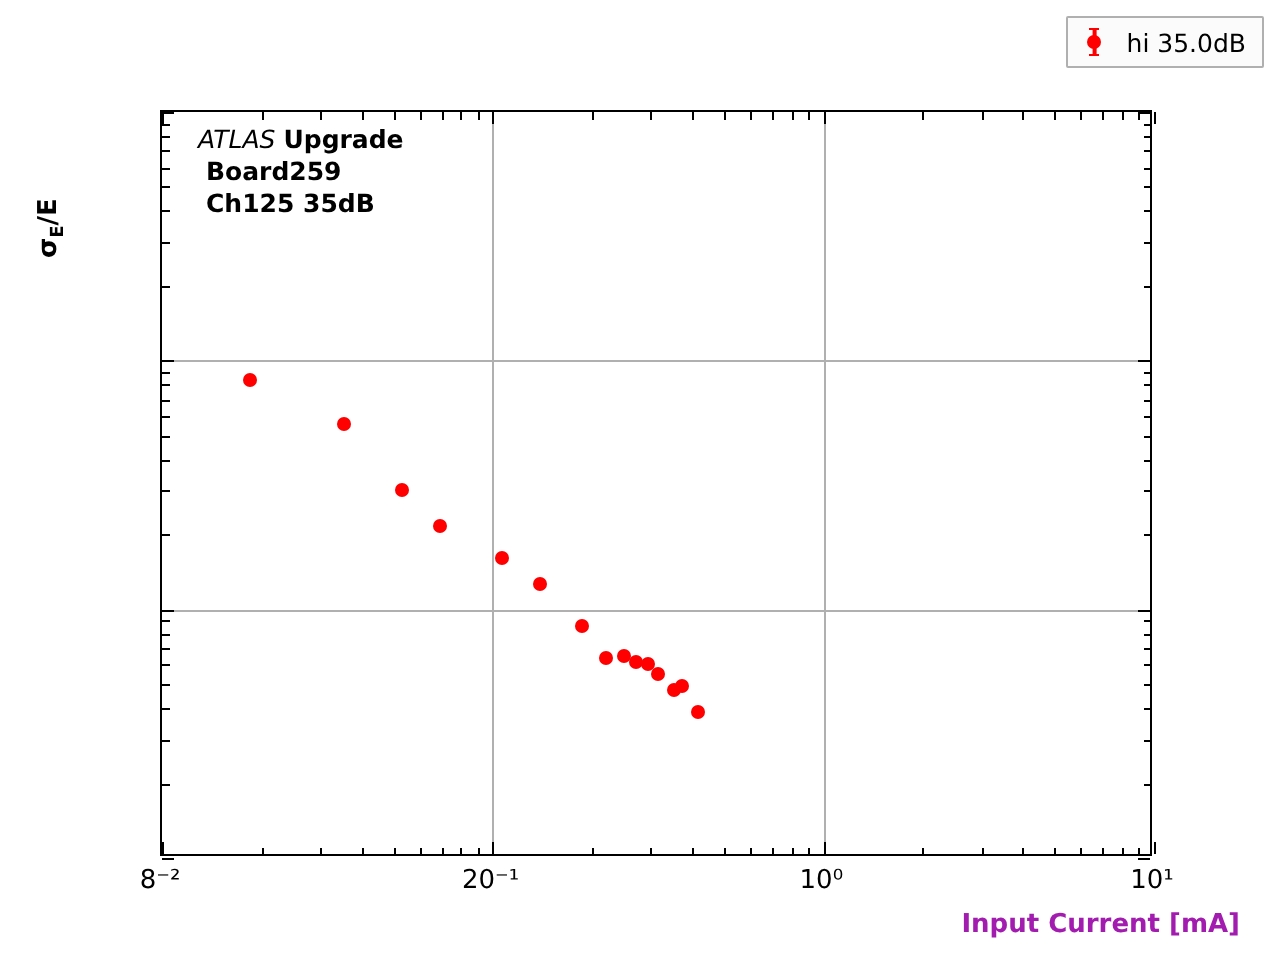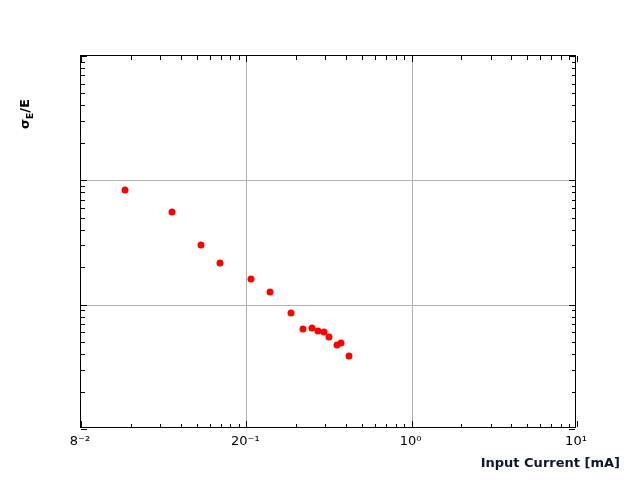--- a/index.html
+++ b/index.html
@@ -41,21 +41,21 @@
 
   
   .xticklabel{
     position:absolute;top:433px;font-size:13px;color:#000;
     transform:translateX(-50%);white-space:nowrap;
   }
 
   
   #xlabel{
     position:absolute;left:0;top:455px;width:620px;text-align:right;
-    font-size:13px;font-weight:bold;color:#0f172a;
+    font-size:13px;font-weight:bold;color:#a21caf;
   }
   #ylabel{
     position:absolute;left:9px;top:55px;height:373px;
     display:flex;align-items:flex-start;
   }
   #ylabel-inner{
     font-size:13px;font-weight:bold;color:#000;
     transform:rotate(-90deg) translate(-4px,0);
     transform-origin:left top;white-space:nowrap;
     margin-top:70px;margin-left:8px;
@@ -262,20 +262,32 @@
 
   <div id="ylabel">
     <div id="ylabel-inner">
       <span>σ</span><sub>E</sub><span>/E</span>
     </div>
   </div>
 
   <div id="xlabel">Input Current [mA]</div>
 
   <div id="annotation">
-  </div>
-
+    <div id="ann-line1"><span class="atlas">ATLAS</span> <span class="upgrade">Upgrade</span></div>
+    <div id="ann-line2">Board259</div>
+    <div id="ann-line3">Ch125 35dB</div>
+  </div>
+
+  <div id="legend">
+    <span id="legend-marker">
+      <span class="lm-bar"></span>
+        <span class="lm-cap-t"></span>
+        <span class="lm-cap-b"></span>
+        <span class="lm-dot"></span>
+    </span>
+    <span id="legend-label">hi 35.0dB</span>
+  </div>
 
 <div class="xticklabel" style="left: 80px;">8⁻²</div>
     <div class="xticklabel" style="left: 245.333px;">20⁻¹</div>
     <div class="xticklabel" style="left: 410.667px;">10⁰</div>
     <div class="xticklabel" style="left: 576px;">10¹</div>
   </div>
 
 </body></html>

